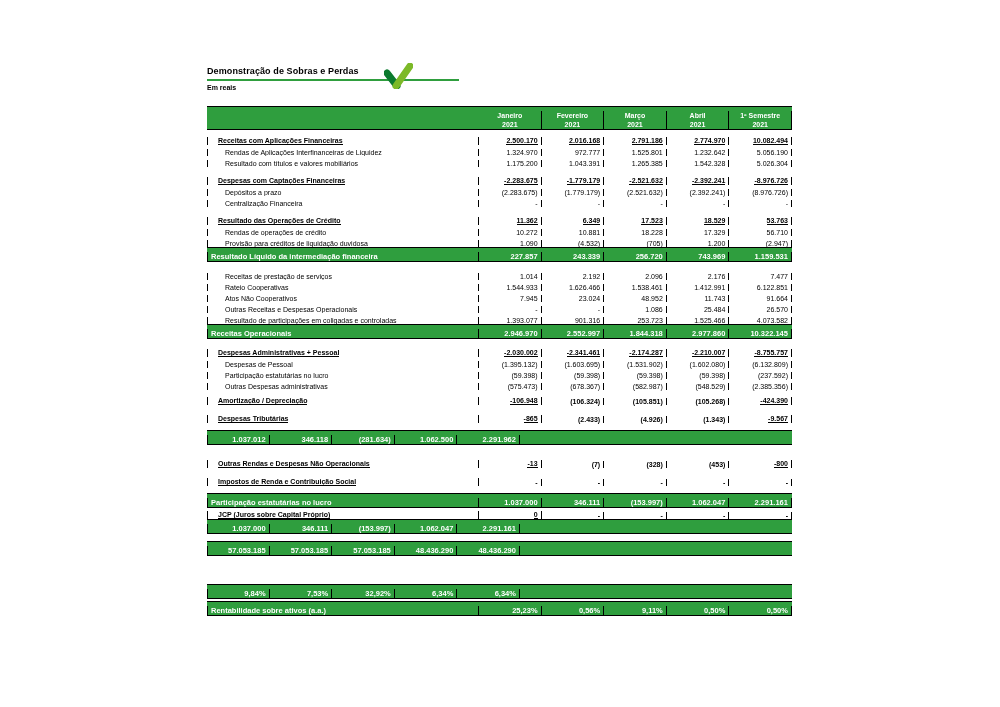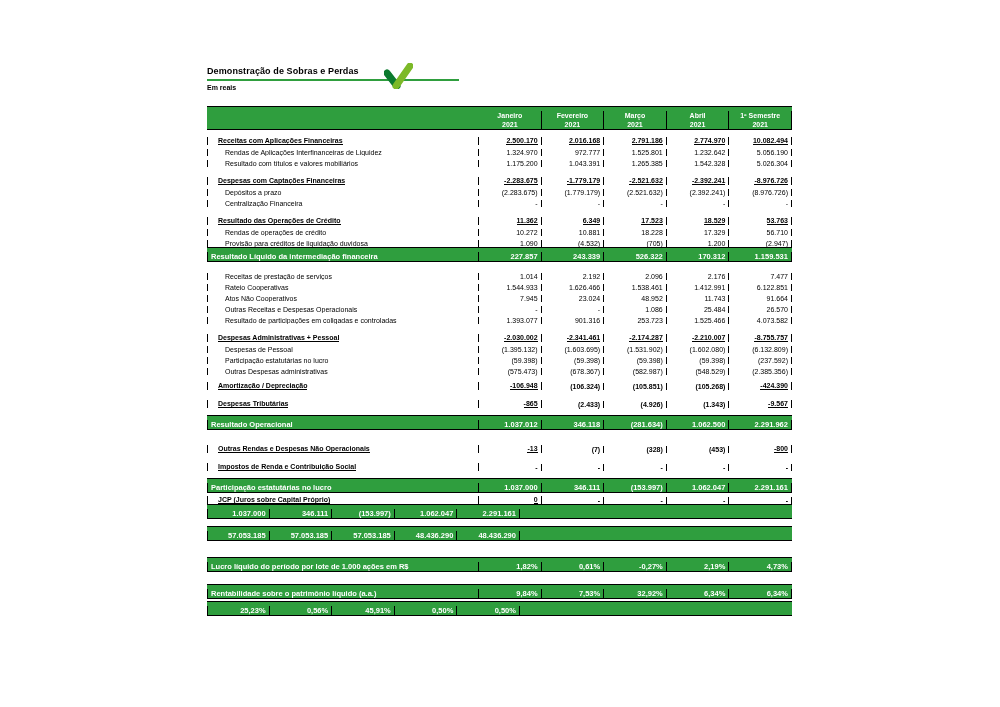--- a/index.html
+++ b/index.html
@@ -298,24 +298,24 @@
         <div class="c lab">
           <div>Resultado Líquido da intermediação financeira</div>
         </div>
         <div class="c val">
           <div>227.857</div>
         </div>
         <div class="c val">
           <div>243.339</div>
         </div>
         <div class="c val">
-          <div>526.322</div>
-        </div>
-        <div class="c val">
-          <div>170.312</div>
+          <div>256.720</div>
+        </div>
+        <div class="c val">
+          <div>743.969</div>
         </div>
         <div class="c val">
           <div>1.159.531</div>
         </div>
       </div>
       <div class="trow spacer s2">
         <div class="c lab"></div>
         <div class="c val"></div>
         <div class="c val"></div>
         <div class="c val"></div>
@@ -415,20 +415,40 @@
         <div class="c val">
           <div>253.723</div>
         </div>
         <div class="c val">
           <div>1.525.466</div>
         </div>
         <div class="c val">
           <div>4.073.582</div>
         </div>
       </div>
+      <div class="trow green">
+        <div class="c lab">
+          <div>Receitas Operacionais</div>
+        </div>
+        <div class="c val">
+          <div>2.946.970</div>
+        </div>
+        <div class="c val">
+          <div>2.552.997</div>
+        </div>
+        <div class="c val">
+          <div>1.844.318</div>
+        </div>
+        <div class="c val">
+          <div>2.977.860</div>
+        </div>
+        <div class="c val">
+          <div>10.322.145</div>
+        </div>
+      </div>
       <div class="trow spacer s2">
         <div class="c lab"></div>
         <div class="c val"></div>
         <div class="c val"></div>
         <div class="c val"></div>
         <div class="c val"></div>
         <div class="c val"></div>
       </div>
       <div class="trow hdr">
         <div class="c lab">
@@ -568,23 +588,20 @@
       </div>
       <div class="trow spacer s2">
         <div class="c lab"></div>
         <div class="c val"></div>
         <div class="c val"></div>
         <div class="c val"></div>
         <div class="c val"></div>
         <div class="c val"></div>
       </div>
       <div class="trow green">
-        <div class="c lab">
-          <div>Resultado Operacional</div>
-        </div>
         <div class="c val">
           <div>1.037.012</div>
         </div>
         <div class="c val">
           <div>346.118</div>
         </div>
         <div class="c val">
           <div>(281.634)</div>
         </div>
         <div class="c val">
@@ -727,71 +744,51 @@
           <div>57.053.185</div>
         </div>
         <div class="c val">
           <div>48.436.290</div>
         </div>
         <div class="c val">
           <div>48.436.290</div>
         </div>
       </div>
       <div class="trow gaprow s4"></div>
-      <div class="trow green">
-        <div class="c lab">
-          <div>Lucro líquido do período por lote de 1.000 ações em R$</div>
-        </div>
-        <div class="c val">
-          <div>1,82%</div>
-        </div>
-        <div class="c val">
-          <div>0,61%</div>
-        </div>
-        <div class="c val">
-          <div>-0,27%</div>
-        </div>
-        <div class="c val">
-          <div>2,19%</div>
-        </div>
-        <div class="c val">
-          <div>4,73%</div>
-        </div>
-      </div>
       <div class="trow gaprow s3"></div>
       <div class="trow green">
-        <div class="c lab">
-          <div>Rentabilidade sobre o patrimônio líquido (a.a.)</div>
-        </div>
         <div class="c val">
           <div>9,84%</div>
         </div>
         <div class="c val">
           <div>7,53%</div>
         </div>
         <div class="c val">
           <div>32,92%</div>
         </div>
         <div class="c val">
           <div>6,34%</div>
         </div>
         <div class="c val">
           <div>6,34%</div>
         </div>
       </div>
       <div class="trow gaprow s0"></div>
       <div class="trow green">
+        <div class="c lab">
+          <div>Rentabilidade sobre ativos (a.a.)</div>
+        </div>
         <div class="c val">
           <div>25,23%</div>
         </div>
         <div class="c val">
           <div>0,56%</div>
         </div>
         <div class="c val">
-          <div>45,91%</div>
+          <div>9,11%</div>
         </div>
         <div class="c val">
           <div>0,50%</div>
         </div>
         <div class="c val">
           <div>0,50%</div>
         </div>
       </div>
     </div>
 

